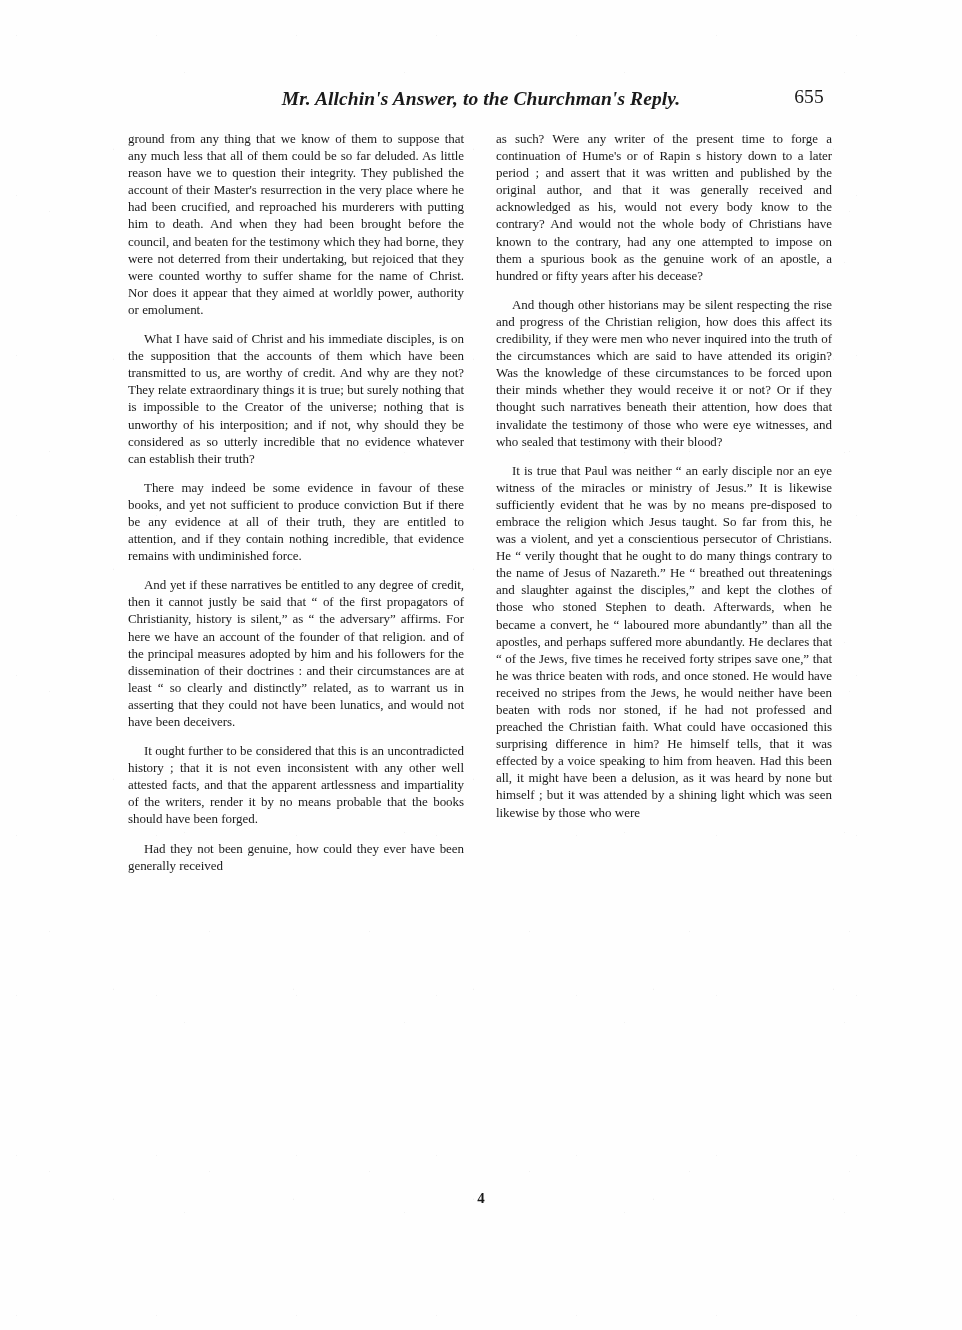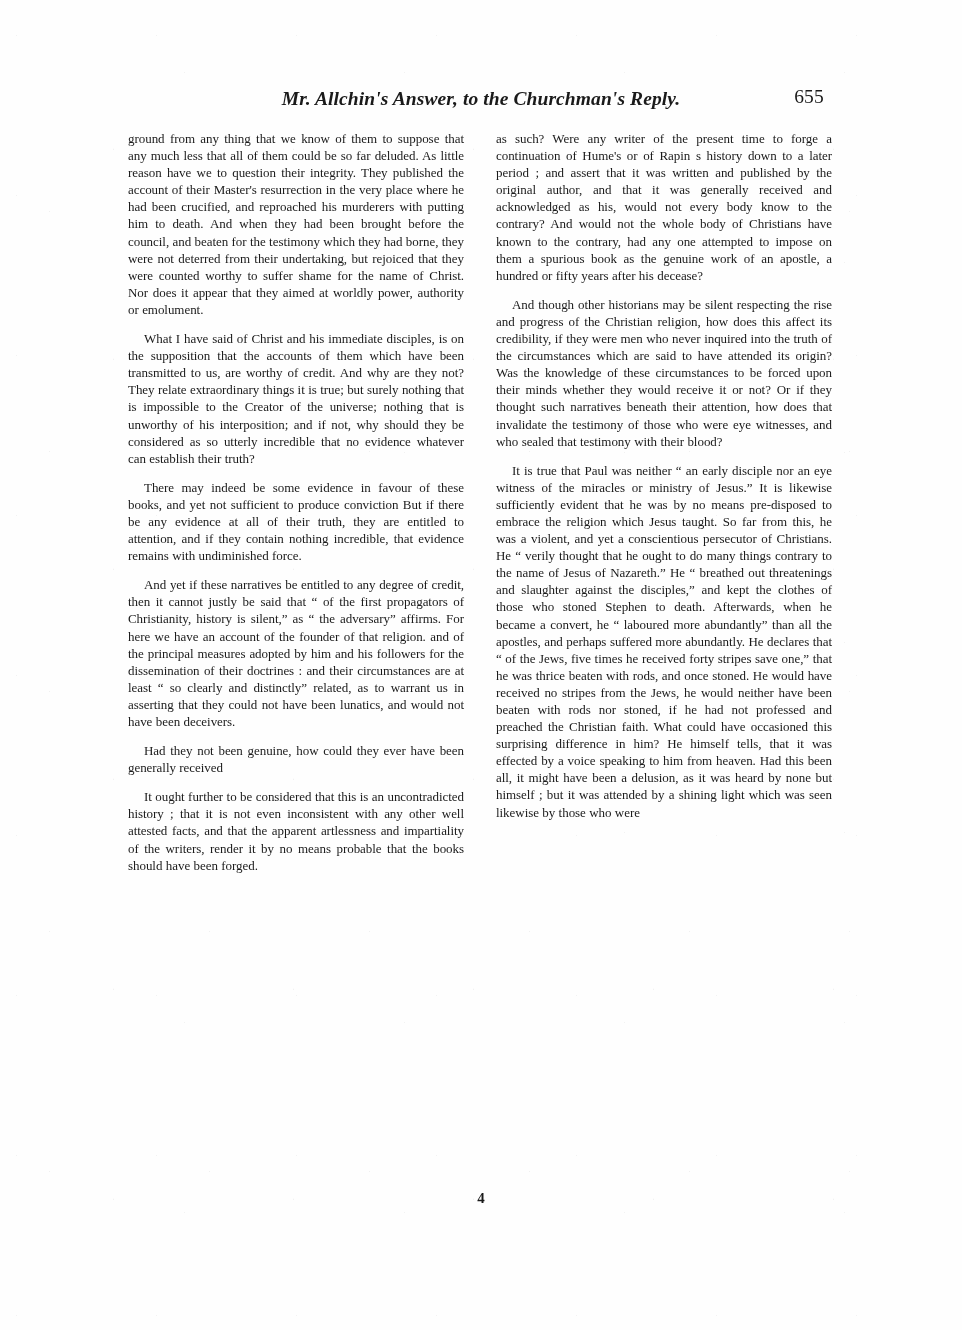--- a/index.html
+++ b/index.html
@@ -114,22 +114,22 @@
     <span class="rh-folio">655</span>
   </div>
 
   <div class="columns">
 
     <div class="col col-left">
       <p class="para first">ground from any thing that we know of them to suppose that any much less that all of them could be so far deluded. As little reason have we to question their integrity. They published the account of their Master's resurrection in the very place where he had been crucified, and reproached his murderers with putting him to death. And when they had been brought before the council, and beaten for the testimony which they had borne, they were not deterred from their undertaking, but rejoiced that they were counted worthy to suffer shame for the name of Christ. Nor does it appear that they aimed at worldly power, authority or emolument.</p>
       <p class="para">What I have said of Christ and his immediate disciples, is on the supposition that the accounts of them which have been transmitted to us, are worthy of credit. And why are they not? They relate extraordinary things it is true; but surely nothing that is impossible to the Creator of the universe; nothing that is unworthy of his interposition; and if not, why should they be considered as so utterly incredible that no evidence whatever can establish their truth?</p>
       <p class="para">There may indeed be some evidence in favour of these books, and yet not sufficient to produce conviction But if there be any evidence at all of their truth, they are entitled to attention, and if they contain nothing incredible, that evidence remains with undiminished force.</p>
       <p class="para">And yet if these narratives be entitled to any degree of credit, then it cannot justly be said that “ of the first propagators of Christianity, history is silent,” as “ the adversary” affirms. For here we have an account of the founder of that religion. and of the principal measures adopted by him and his followers for the dissemination of their doctrines : and their circumstances are at least “ so clearly and distinctly” related, as to warrant us in asserting that they could not have been lunatics, and would not have been deceivers.</p>
+      <p class="para">It ought further to be considered that this is an uncontradicted history ; that it is not even inconsistent with any other well attested facts, and that the apparent artlessness and impartiality of the writers, render it by no means probable that the books should have been forged.</p>
       <p class="para">Had they not been genuine, how could they ever have been generally received</p>
-      <p class="para">It ought further to be considered that this is an uncontradicted history ; that it is not even inconsistent with any other well attested facts, and that the apparent artlessness and impartiality of the writers, render it by no means probable that the books should have been forged.</p>
     </div>
 
     <div class="col col-right">
       <p class="para first">as such? Were any writer of the present time to forge a continuation of Hume's or of Rapin s history down to a later period ; and assert that it was written and published by the original author, and that it was generally received and acknowledged as his, would not every body know to the contrary? And would not the whole body of Christians have known to the contrary, had any one attempted to impose on them a spurious book as the genuine work of an apostle, a hundred or fifty years after his decease?</p>
       <p class="para">And though other historians may be silent respecting the rise and progress of the Christian religion, how does this affect its credibility, if they were men who never inquired into the truth of the circumstances which are said to have attended its origin? Was the knowledge of these circumstances to be forced upon their minds whether they would receive it or not? Or if they thought such narratives beneath their attention, how does that invalidate the testimony of those who were eye witnesses, and who sealed that testimony with their blood?</p>
       <p class="para">It is true that Paul was neither “ an early disciple nor an eye witness of the miracles or ministry of Jesus.” It is likewise sufficiently evident that he was by no means pre-disposed to embrace the religion which Jesus taught. So far from this, he was a violent, and yet a conscientious persecutor of Christians. He “ verily thought that he ought to do many things contrary to the name of Jesus of Nazareth.” He “ breathed out threatenings and slaughter against the disciples,” and kept the clothes of those who stoned Stephen to death. Afterwards, when he became a convert, he “ laboured more abundantly” than all the apostles, and perhaps suffered more abundantly. He declares that “ of the Jews, five times he received forty stripes save one,” that he was thrice beaten with rods, and once stoned. He would have received no stripes from the Jews, he would neither have been beaten with rods nor stoned, if he had not professed and preached the Christian faith. What could have occasioned this surprising difference in him? He himself tells, that it was effected by a voice speaking to him from heaven. Had this been all, it might have been a delusion, as it was heard by none but himself ; but it was attended by a shining light which was seen likewise by those who were</p>
     </div>
 
   </div>
 

